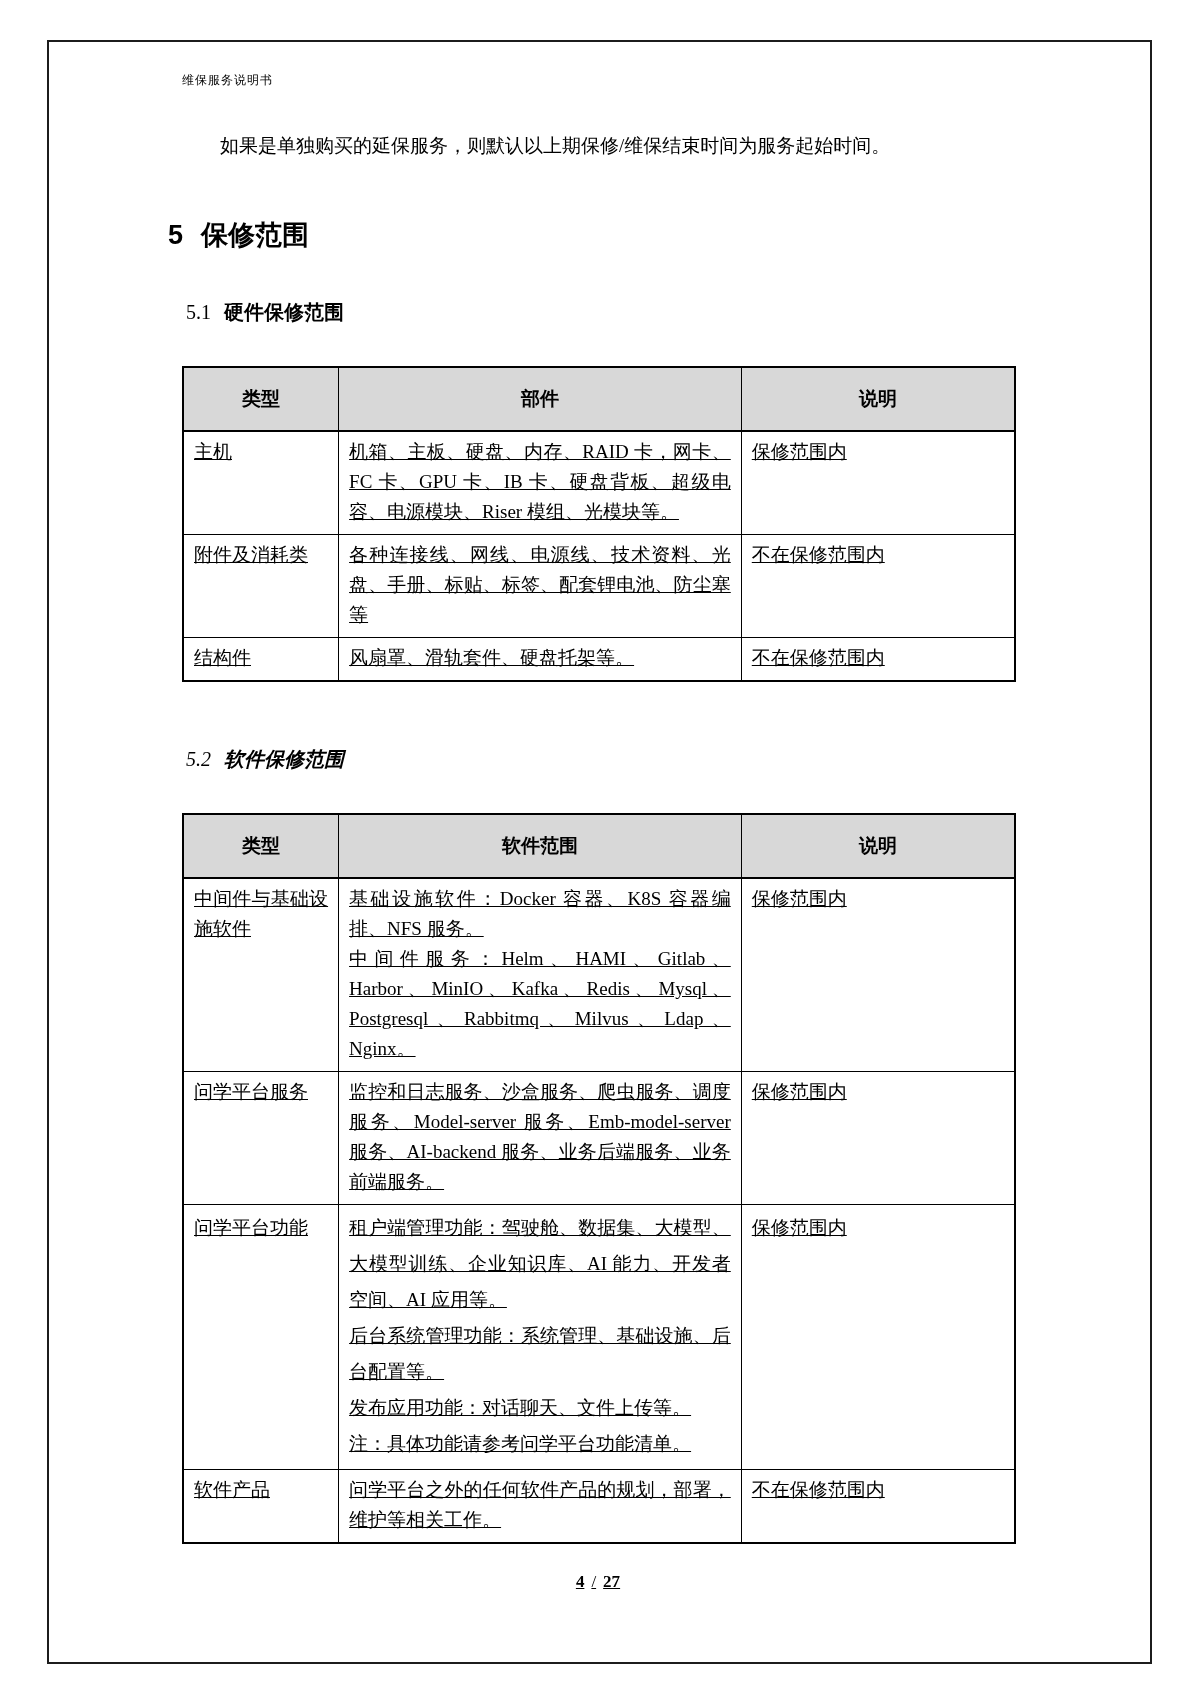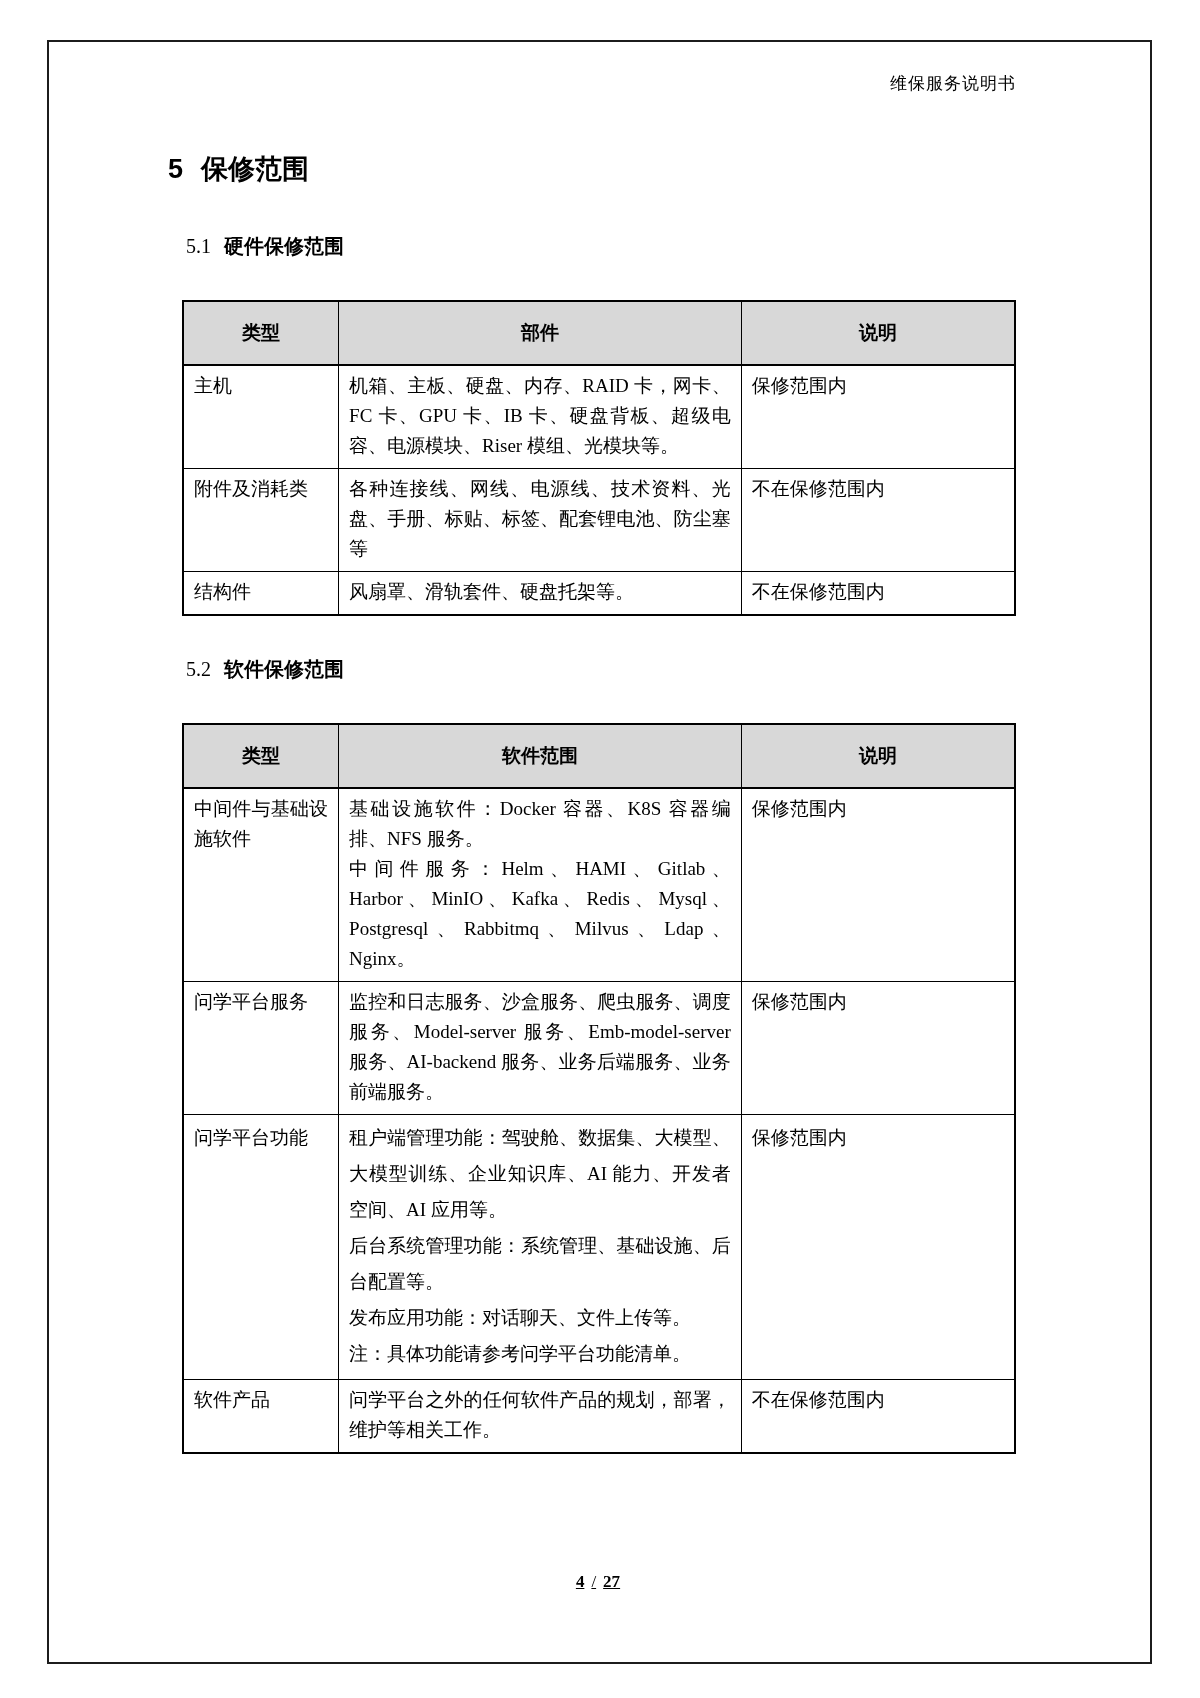--- a/index.html
+++ b/index.html
@@ -15,22 +15,21 @@
   .page-frame {
     position: absolute;
     left: 47px; top: 40px; right: 48px; bottom: 34px;
     border: 2px solid #1c1c1c;
   }
   .content {
     position: absolute;
     left: 182px; right: 184px; top: 72px;
   }
   .doc-header {
-    text-align: right;
-    font-size: 17px;
+    font-size: 12px;
     letter-spacing: 1px;
   }
   .intro {
     margin: 42px 0 0 0;
     font-size: 19px;
     line-height: 30px;
     text-indent: 2em;
   }
   .h1 {
     margin: 56px 0 0 -14px;
@@ -76,26 +75,27 @@
     font-size: 19px;
     text-align: center;
     padding: 18px 8px;
     line-height: 26px;
   }
   table.spec td {
     border: 1px solid #000;
     vertical-align: top;
     padding: 5px 10px 7px 10px;
     line-height: 30px;
+    text-decoration: underline;
   }
   td.cell-type  { text-align: justify; }
   td.cell-scope { text-align: justify; white-space: pre-line; }
   td.cell-note  { text-align: left; margin-left: 17px; }
   tr.row-loose td { line-height: 36px; }
-  .sec-52 { margin-top: 40px; }
+  .sec-52 { margin-top: 64px; font-style: italic; }
   .tbl-software { margin-top: 38px; }
   .doc-footer {
     position: absolute;
     left: 0; right: 4px;
     top: 1572px;
     text-align: center;
     font-size: 17px;
     text-decoration: underline;
   }
   .pg-num { font-weight: bold; }
@@ -104,20 +104,21 @@
 </head>
 <body>
 
 <div class="page">
   <div class="page-frame"></div>
 
   <div class="content">
 
     <div class="doc-header">维保服务说明书</div>
 
+    <p class="intro">如果是单独购买的延保服务，则默认以上期保修/维保结束时间为服务起始时间。</p>
 
     <div class="h1">
       <span class="sec-num">5</span>
       <span class="sec-title">保修范围</span>
     </div>
 
     <div class="h2">
       <span class="sec-num">5.1</span>
       <span class="sec-title">硬件保修范围</span>
     </div>

